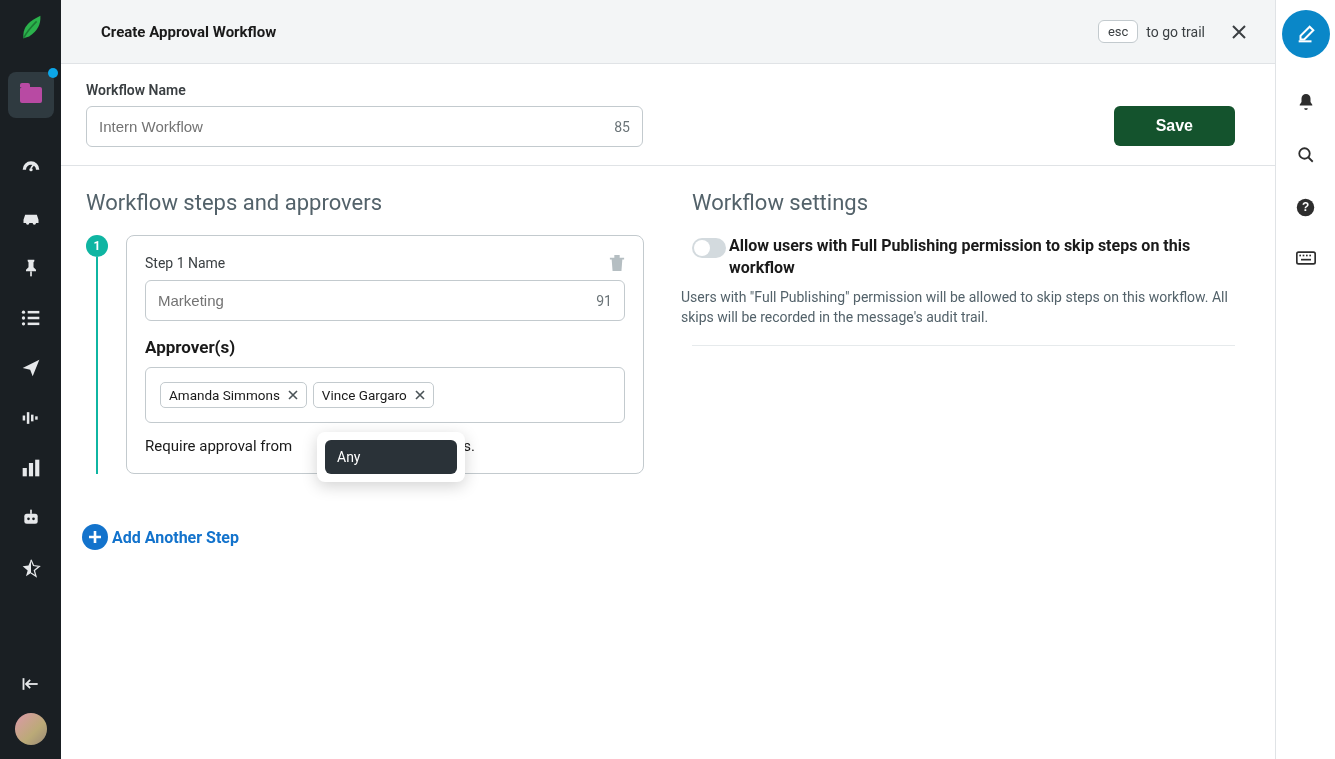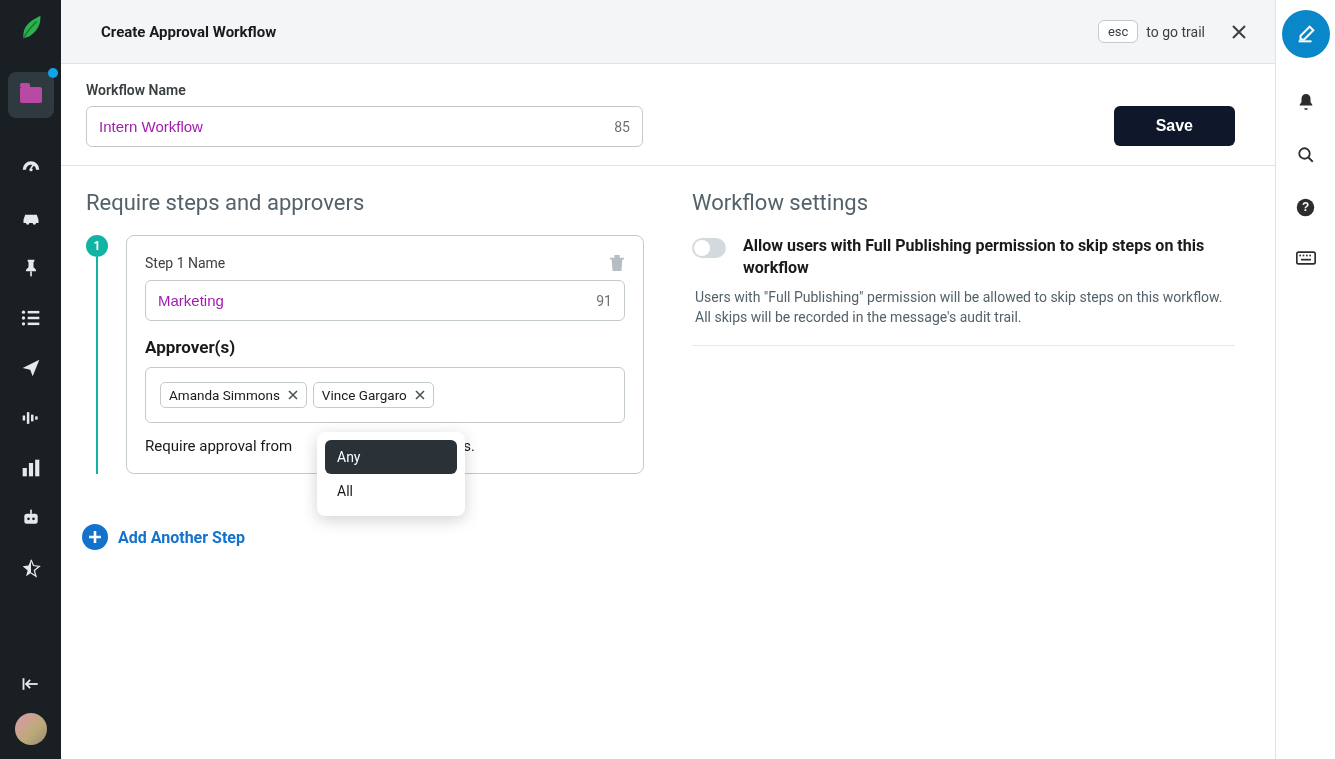--- a/index.html
+++ b/index.html
@@ -187,30 +187,30 @@
       align-items: center;
       background: #fff;
     }
     .text-input {
       border: none;
       outline: none;
       padding: 11px 12px;
       font-size: 15px;
       flex: 1;
       border-radius: 6px;
-      color: #a21caf;
+      color: #737373;
       background: transparent;
     }
     .char-counter {
       font-size: 14px;
       color: #6b7478;
       padding-right: 12px;
     }
     .save-btn {
-      background: #0f172a;
+      background: #14532d;
       color: #fff;
       border: none;
       border-radius: 6px;
       font-size: 16px;
       font-weight: 700;
       padding: 11px 42px;
       cursor: pointer;
       margin-bottom: 1px;
     }
 
@@ -334,21 +334,21 @@
     .dropdown .opt.selected {
       background: #2a3238;
       color: #fff;
     }
 
     
     .add-step {
       margin-top: 50px;
       display: flex;
       align-items: center;
-      gap: 10px;
+      gap: 4px;
       cursor: pointer;
       margin-left: -4px;
     }
     .add-step .plus {
       width: 26px; height: 26px;
       border-radius: 50%;
       background: #1373cc;
       color: #fff;
       display: flex; align-items: center; justify-content: center;
       font-size: 18px;
@@ -356,21 +356,20 @@
     }
     .add-step .txt {
       color: #1373cc;
       font-size: 16px;
       font-weight: 700;
     }
 
     
     .setting-row {
       display: flex;
-      gap: 14px;
       align-items: flex-start;
       padding-bottom: 18px;
       border-bottom: 1px solid #e6eaec;
       justify-content: flex-end;
     }
     .toggle {
       width: 34px; height: 20px;
       background: #d3dade;
       border-radius: 12px;
       position: relative;
@@ -550,21 +549,21 @@
         <input class="text-input" value="Intern Workflow" style="">
         <span class="char-counter">85</span>
       </div>
     </div>
     <button class="save-btn">Save</button>
   </div>
 
   <div class="body">
 
     <div class="col-left">
-      <h2 class="section-title">Require steps and approvers</h2>
+      <h2 class="section-title">Workflow steps and approvers</h2>
 
       <div class="step-wrap">
         <div class="step-rail">
           <div class="step-num">1</div>
           <div class="step-line"></div>
         </div>
         <div class="step-card">
           <div class="step-card-header">
             <label class="label" style="margin-bottom:0;font-weight:400;">Step 1 Name</label>
             <div class="trash">
@@ -623,15 +622,14 @@
         <div class="setting-text">
           <div class="setting-title">Allow users with Full Publishing permission to skip steps on this workflow</div>
           <div class="setting-desc">Users with "Full Publishing" permission will be allowed to skip steps on this workflow. All skips will be recorded in the message's audit trail.</div>
         </div>
       </div>
     </div>
   </div>
 
   <div class="dropdown">
     <div class="opt selected">Any</div>
-    <div class="opt">All</div>
   </div>
 </div>
 
 </body></html>

